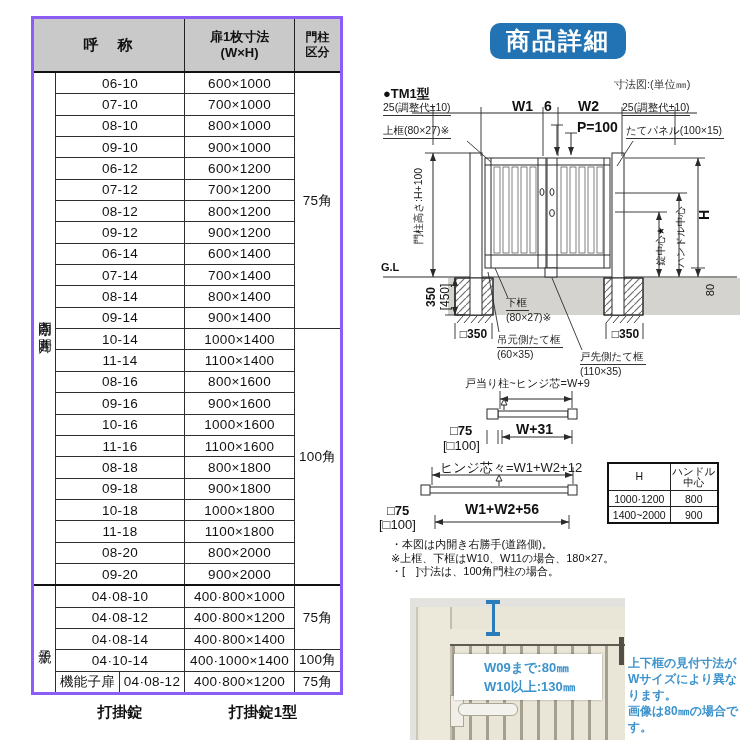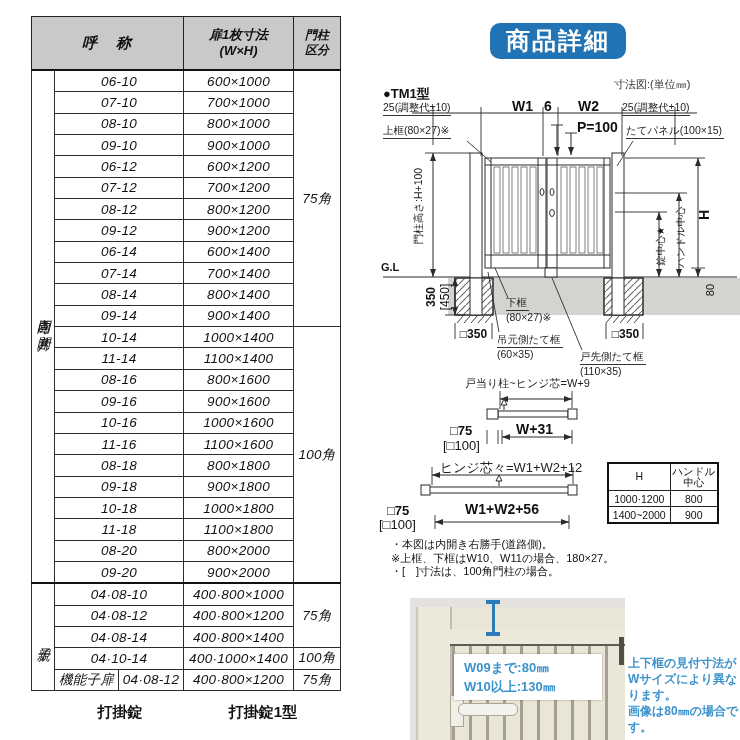--- a/index.html
+++ b/index.html
@@ -1,20 +1,20 @@
 <!DOCTYPE html>
 <html><head>
 <meta charset="utf-8">
 <style>
   html,body{margin:0;padding:0;background:#fff;}
   #page{position:relative;width:740px;height:740px;background:#ffffff;overflow:hidden;
         font-family:"Liberation Sans","DejaVu Sans",sans-serif;color:#111;}
   
   #spec-wrap{position:absolute;left:31px;top:16px;}
-  table.spec{border-collapse:collapse;table-layout:fixed;width:309px;border:1px solid #8b5cf6;font-style:italic;}
+  table.spec{border-collapse:collapse;table-layout:fixed;width:309px;border:3px solid #8b5cf6;}
   table.spec col.c-group{width:23px;}
   table.spec col.c-n1{width:64px;}
   table.spec col.c-n2{width:65px;}
   table.spec col.c-size{width:110px;}
   table.spec col.c-post{width:47px;}
   table.spec th{background:#c9c9c9;border:1px solid #222;border-bottom:2px solid #111;
       font-weight:bold;text-align:center;vertical-align:middle;height:52px;padding:0;}
   th.h-name{font-size:15px;letter-spacing:2px;}
   th.h-size{font-size:13px;line-height:16px;}
   th.h-post{font-size:12px;line-height:15px;}
@@ -57,21 +57,21 @@
       border:1px solid #aaa594;border-radius:6px;}
   #gate-handle-base{position:absolute;left:32px;top:88px;width:12px;height:30px;background:#f0eee6;border:1px solid #aaa594;}
   #gate-hinge{position:absolute;right:1px;top:30px;width:5px;height:28px;background:#524f47;}
   #imarker{position:absolute;left:76px;top:2px;width:14px;height:36px;}
   #imarker .v{position:absolute;left:6px;top:0;width:3px;height:36px;background:#2b7cb8;}
   #imarker .c1,#imarker .c2{position:absolute;left:0;width:14px;height:4px;background:#2b7cb8;}
   #imarker .c1{top:0;} #imarker .c2{bottom:0;}
   #photo-callout{position:absolute;left:44px;top:56px;width:148px;height:46px;background:#fff;
       box-shadow:0 0 2px rgba(0,0,0,.35);display:flex;flex-direction:column;justify-content:center;
       padding-left:10px;box-sizing:border-box;}
-  #photo-callout div{font-size:13px;font-weight:bold;color:#3d93cc;line-height:19px;}
+  #photo-callout div{font-size:13px;font-weight:bold;color:#3d93cc;line-height:19px;margin-left:20px;}
   #photo-caption{position:absolute;left:628px;top:655px;font-size:12px;font-weight:bold;
       line-height:16px;color:#3d93cc;}
 </style>
 </head>
 <body>
 
 <div id="page">
 
   <div id="spec-wrap">
     <table class="spec">

